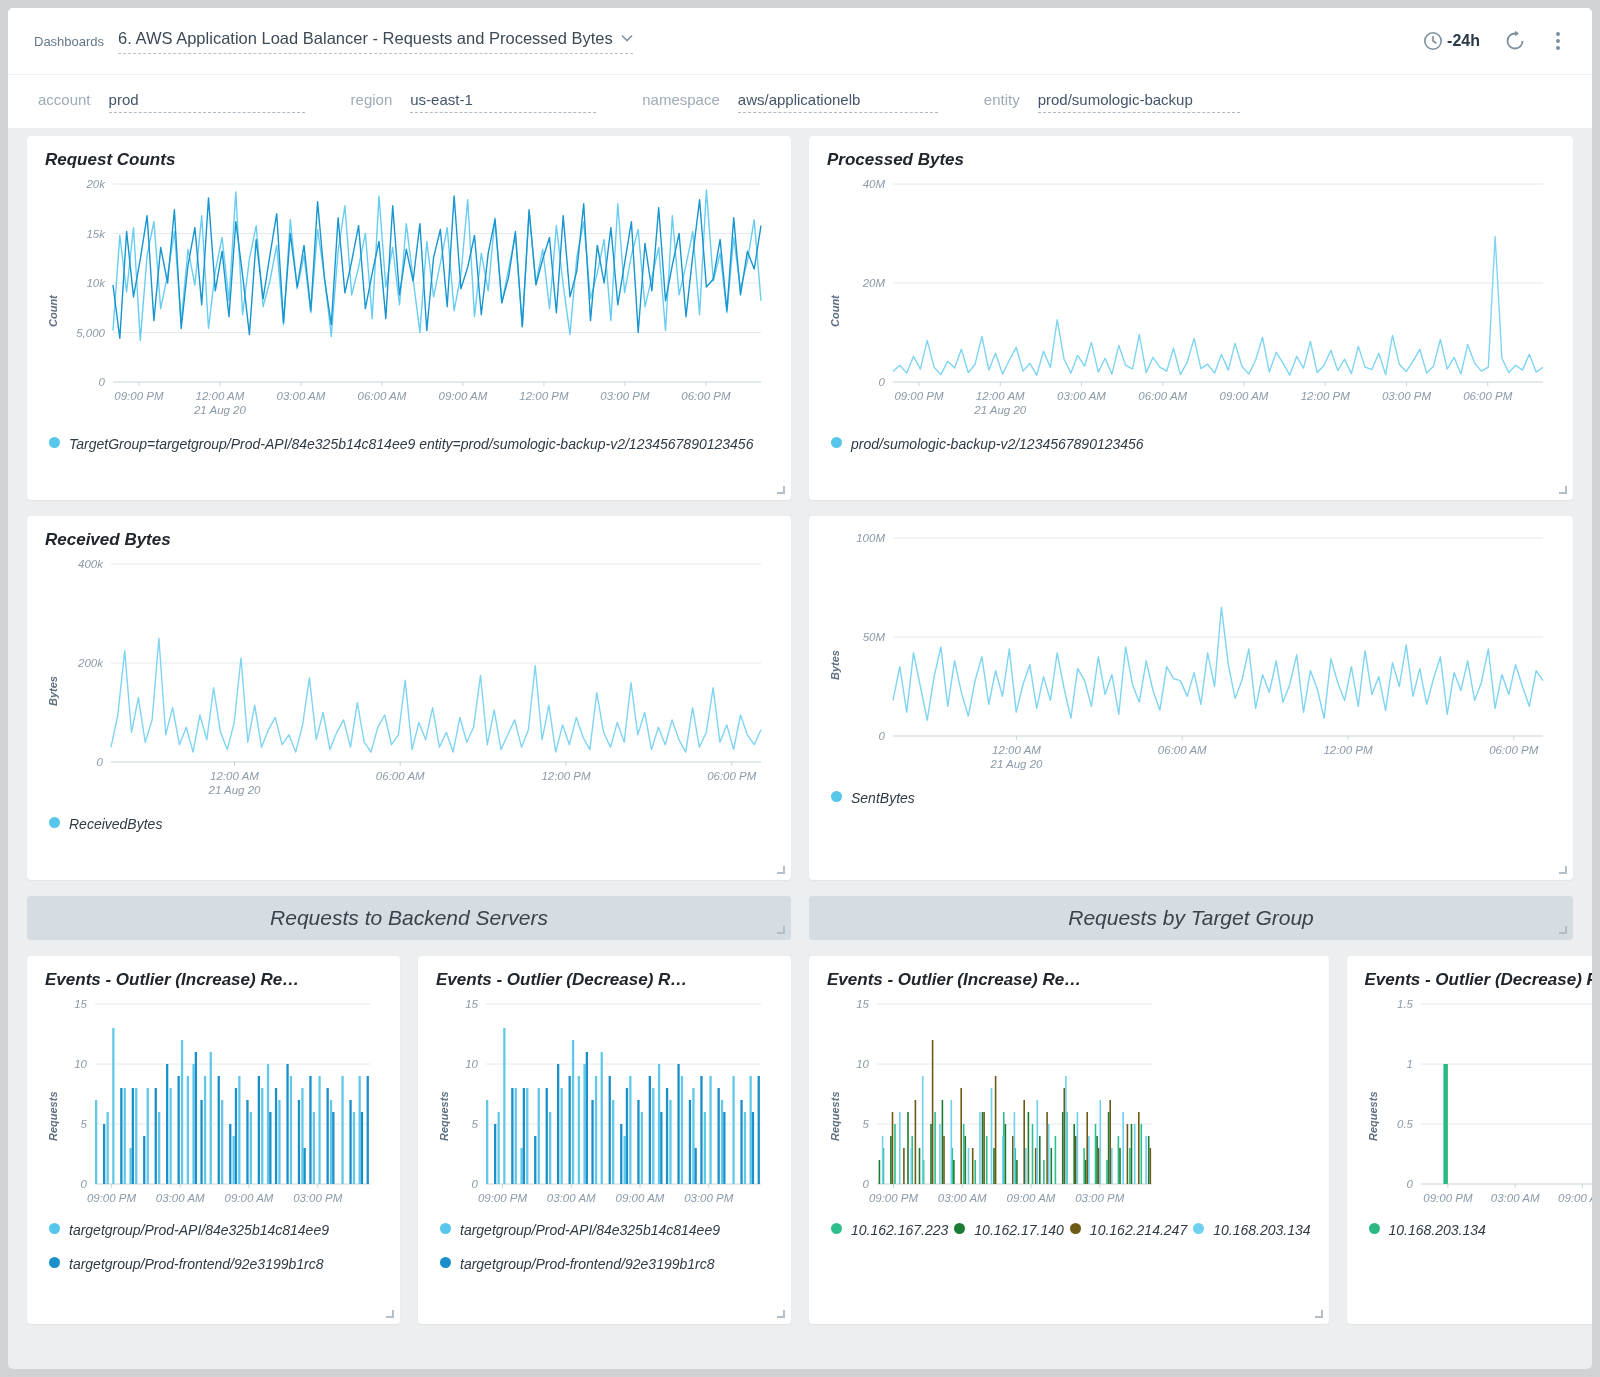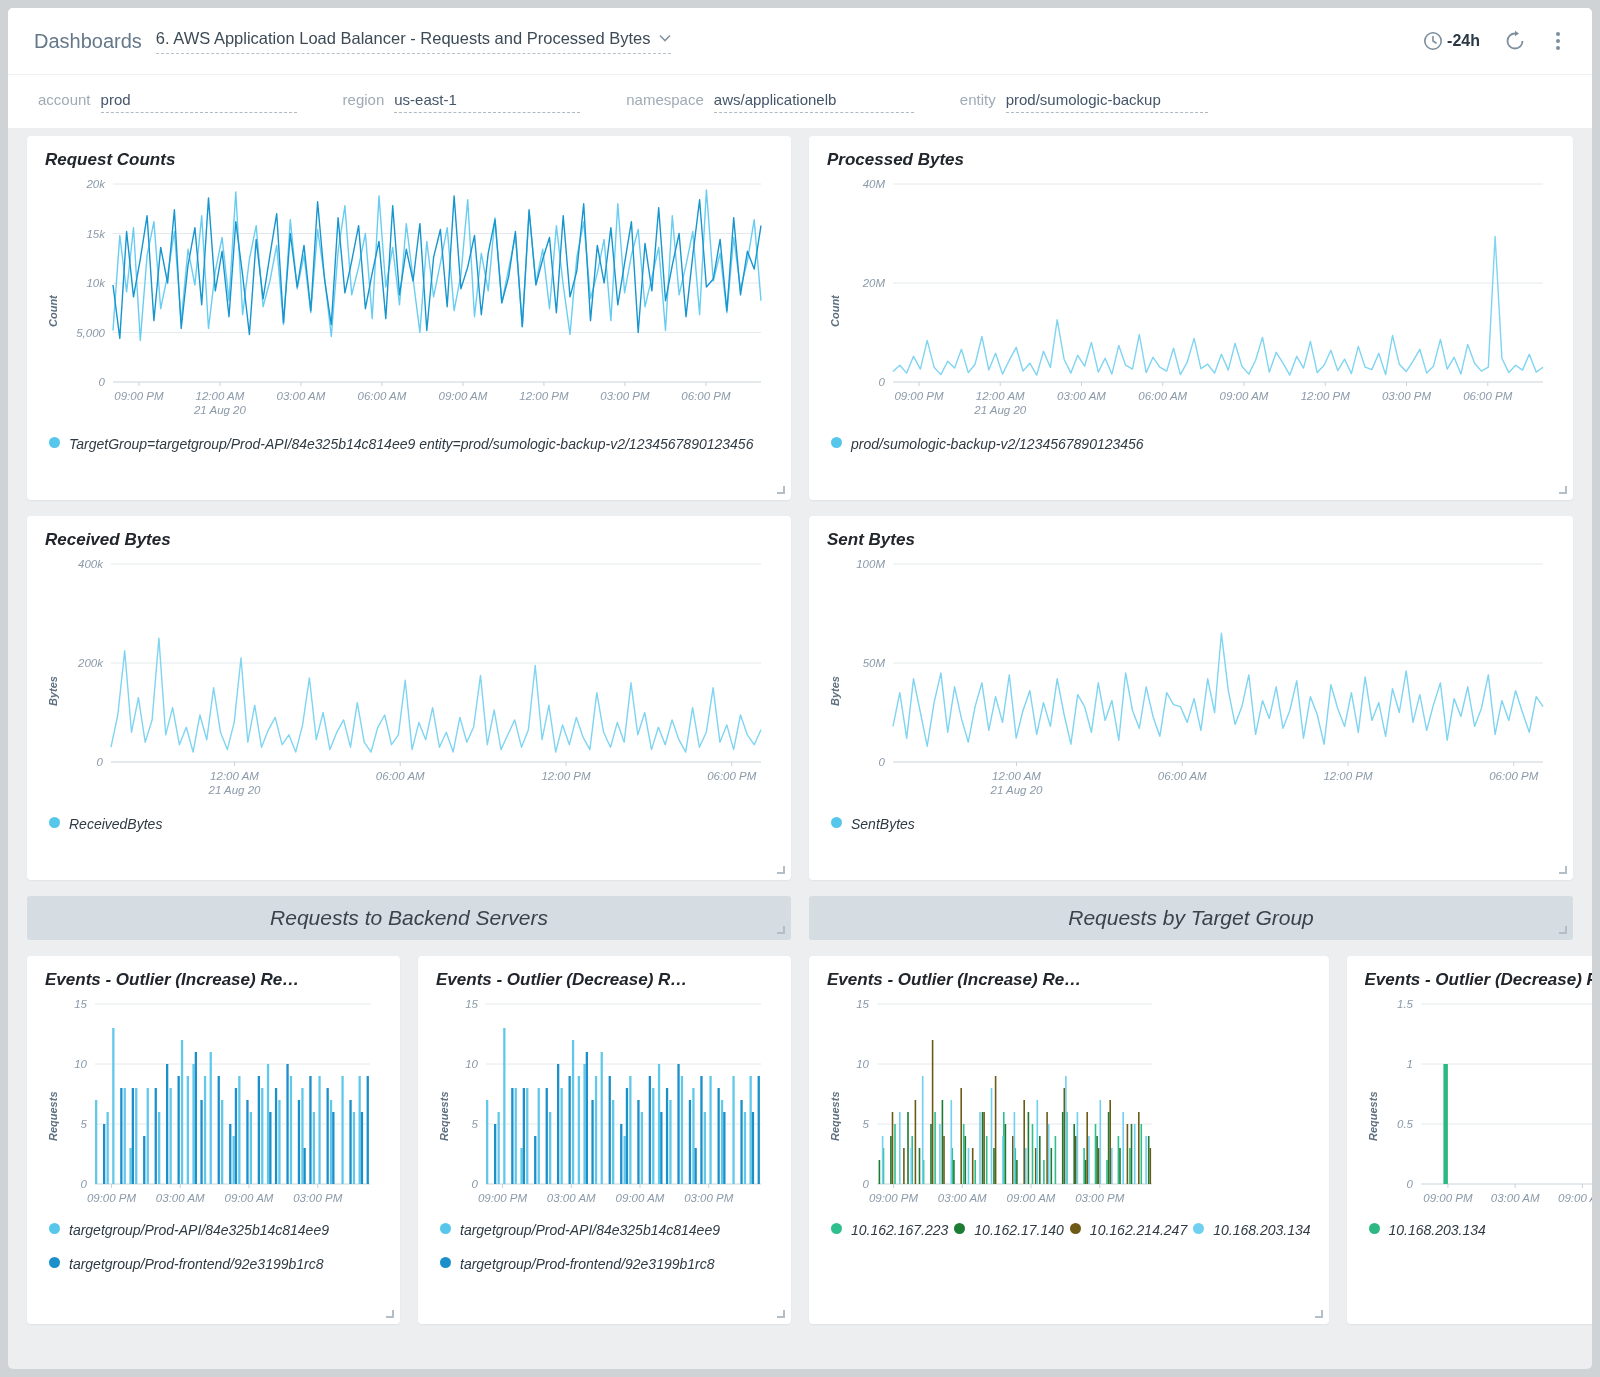--- a/index.html
+++ b/index.html
@@ -14,36 +14,36 @@
     position:absolute; left:8px; top:8px; right:8px; bottom:8px;
     background:#eceef0; border-radius:5px; overflow:hidden;
   }
   
   .topbar {
     height:66px; background:#ffffff;
     display:flex; align-items:center; justify-content:space-between;
     padding:0 26px;
   }
   .topbar-left { display:flex; align-items:center; gap:14px; }
-  .crumb { font-size:20px; color:#64788a; cursor:pointer; }
+  .crumb { font-size:13px; color:#64788a; cursor:pointer; }
   .title-wrap { display:flex; align-items:center; gap:8px; border-bottom:1px dashed #b6c1c9; padding-bottom:5px; cursor:pointer; }
   .dash-title { font-size:16.5px; color:#3c4residual; color:#3c4a56; }
   .chev { width:12px; height:8px; }
   .topbar-right { display:flex; align-items:center; gap:24px; }
   .time-btn { display:flex; align-items:center; gap:4px; cursor:pointer; }
   .time-label { font-size:16px; font-weight:700; color:#2b3a46; }
   .icon-btn { cursor:pointer; display:flex; align-items:center; }
   .kebab { display:flex; flex-direction:column; gap:3px; padding:4px 6px; cursor:pointer; }
   .kebab i { width:4px; height:4px; border-radius:50%; background:#7d8e9d; }
   
   .filterbar {
     height:54px; background:#ffffff; border-top:1px solid #eef1f3;
     display:flex; align-items:center; padding:0 30px; gap:46px;
   }
-  .fgroup { display:flex; align-items:baseline; gap:10px; }
+  .fgroup { display:flex; align-items:baseline; gap:18px; }
   .flabel { font-size:15px; color:#9fabb6; }
   .fvalue {
     font-size:15px; color:#44556<!-- -->4; color:#44556a;
     border-bottom:1px dashed #aeb9c2; padding-bottom:4px;
     white-space:nowrap; overflow:hidden; cursor:pointer;
   }
   .fv-account { min-width:196px; }
   .fv-region { min-width:186px; }
   .fv-namespace { min-width:200px; }
   .fv-entity { max-width:202px; min-width:202px; }
@@ -264,21 +264,20 @@
         <div class="legend">
           <span class="litem">
             <span class="dot" style="background: rgb(86, 199, 234);"></span>
             <span>ReceivedBytes</span>
           </span>
         </div>
         <i class="rz"></i>
       </section>
 
       <section class="panel panel-lg">
-        <h2 class="ptitle">Sent Bytes</h2>
         <div class="chart-row">
           <div class="ylabel">Bytes</div>
           <div class="chart chart-lg"><svg width="712" height="244">
                 <line x1="50" x2="700" y1="206" y2="206" stroke="#c9d3da" stroke-width="1"></line>
                 <text x="42" y="210" text-anchor="end" fill="#8b9aa9" font-size="11.5px">0</text>
                 <line x1="50" x2="700" y1="107" y2="107" stroke="#e4e9ec" stroke-width="1"></line>
                 <text x="42" y="111" text-anchor="end" fill="#8b9aa9" font-size="11.5px">50M</text>
                 <line x1="50" x2="700" y1="8" y2="8" stroke="#e4e9ec" stroke-width="1"></line>
                 <text x="42" y="12" text-anchor="end" fill="#8b9aa9" font-size="11.5px">100M</text>
                 <line x1="173.5" x2="173.5" y1="206" y2="210" stroke="#c9d3da"></line>

